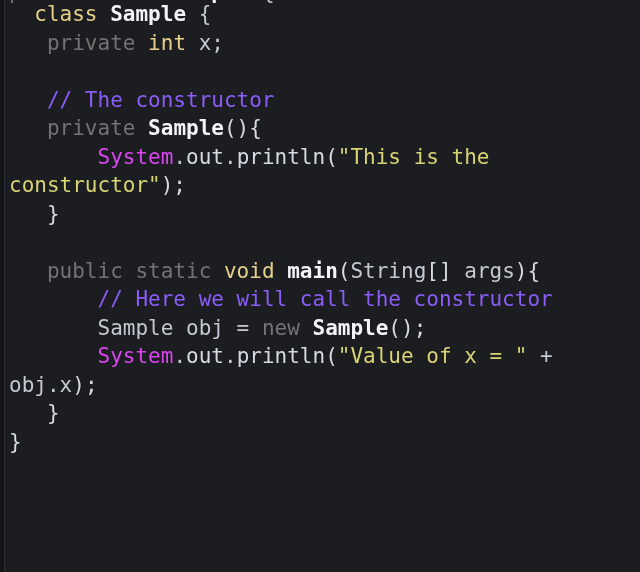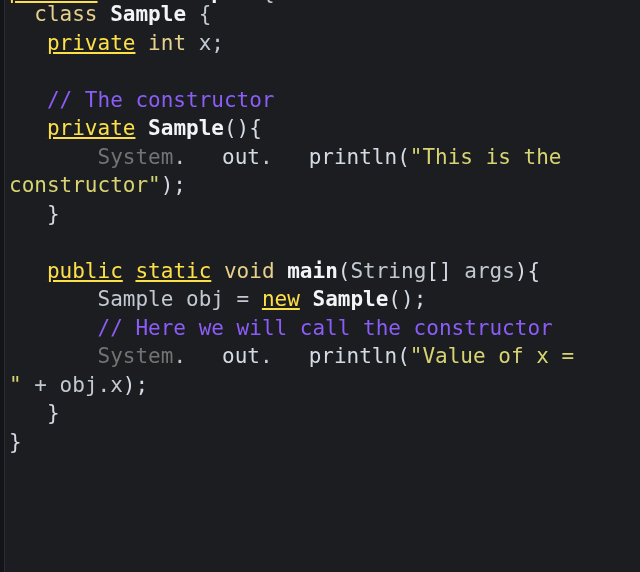--- a/index.html
+++ b/index.html
@@ -61,25 +61,25 @@
     left: 9px;
     top: -22px;
     width: 631px;
     height: 28px;
     overflow: hidden;
   }
   #clipped-top-line .code-line { line-height: 28.5px; }
 
   
   .tok-keyword   { color: #e6d08a; }           
-  .tok-modifier  { color: #fde047; text-decoration: underline; }           
+  .tok-modifier  { color: #737373; }           
   .tok-type      { color: #f2f4f8; font-weight: bold; }  
   .tok-plain     { color: #c3c9d2; }
-  .tok-ident     { color: #737373; }           
-  .tok-member    { color: #d5dbe4; margin-left: 36px; }           
+  .tok-ident     { color: #d946ef; }           
+  .tok-member    { color: #d5dbe4; }           
   .tok-string    { color: #d8d472; }
   .tok-number    { color: #cf9b68; }
   .tok-comment   { color: #8b5cf6; }
   .tok-punct     { color: #c3c9d2; }
   .tok-bracket   { color: #d5dbe4; }
 </style>
 </head>
 <body>
 
 <div id="editor">
@@ -93,20 +93,20 @@
   <div id="code-surface">
       <span class="code-line"><span class="tok-plain">  </span><span class="tok-keyword">class</span><span class="tok-plain"> </span><span class="tok-type">Sample</span><span class="tok-punct"> {</span></span>
       <span class="code-line"><span class="tok-plain">   </span><span class="tok-modifier">private</span><span class="tok-plain"> </span><span class="tok-keyword">int</span><span class="tok-plain"> </span><span class="tok-plain">x</span><span class="tok-punct">;</span></span>
       <span class="code-line">&nbsp;</span>
       <span class="code-line"><span class="tok-plain">   </span><span class="tok-comment">// The constructor</span></span>
       <span class="code-line"><span class="tok-plain">   </span><span class="tok-modifier">private</span><span class="tok-plain"> </span><span class="tok-type">Sample</span><span class="tok-bracket">(){</span></span>
       <span class="code-line"><span class="tok-plain">       </span><span class="tok-ident">System</span><span class="tok-punct">.</span><span class="tok-member">out</span><span class="tok-punct">.</span><span class="tok-member">println</span><span class="tok-bracket">(</span><span class="tok-string">"This is the constructor"</span><span class="tok-bracket">);</span></span>
       <span class="code-line"><span class="tok-plain">   </span><span class="tok-bracket">}</span></span>
       <span class="code-line">&nbsp;</span>
       <span class="code-line"><span class="tok-plain">   </span><span class="tok-modifier">public</span><span class="tok-plain"> </span><span class="tok-modifier">static</span><span class="tok-plain"> </span><span class="tok-keyword">void</span><span class="tok-plain"> </span><span class="tok-type">main</span><span class="tok-bracket">(</span><span class="tok-plain">String</span><span class="tok-bracket">[] </span><span class="tok-plain">args</span><span class="tok-bracket">){</span></span>
+      <span class="code-line"><span class="tok-plain">       </span><span class="tok-comment">// Here we will call the constructor</span></span>
       <span class="code-line"><span class="tok-plain">       </span><span class="tok-plain">Sample</span><span class="tok-plain"> obj = </span><span class="tok-modifier">new</span><span class="tok-plain"> </span><span class="tok-type">Sample</span><span class="tok-bracket">();</span></span>
-      <span class="code-line"><span class="tok-plain">       </span><span class="tok-comment">// Here we will call the constructor</span></span>
       <span class="code-line"><span class="tok-plain">       </span><span class="tok-ident">System</span><span class="tok-punct">.</span><span class="tok-member">out</span><span class="tok-punct">.</span><span class="tok-member">println</span><span class="tok-bracket">(</span><span class="tok-string">"Value of x = "</span><span class="tok-plain"> + </span><span class="tok-plain">obj</span><span class="tok-punct">.</span><span class="tok-plain">x</span><span class="tok-bracket">);</span></span>
       <span class="code-line"><span class="tok-plain">   </span><span class="tok-bracket">}</span></span>
       <span class="code-line"><span class="tok-bracket">}</span></span>
     </div>
 
 </div>
 
 </body></html>

